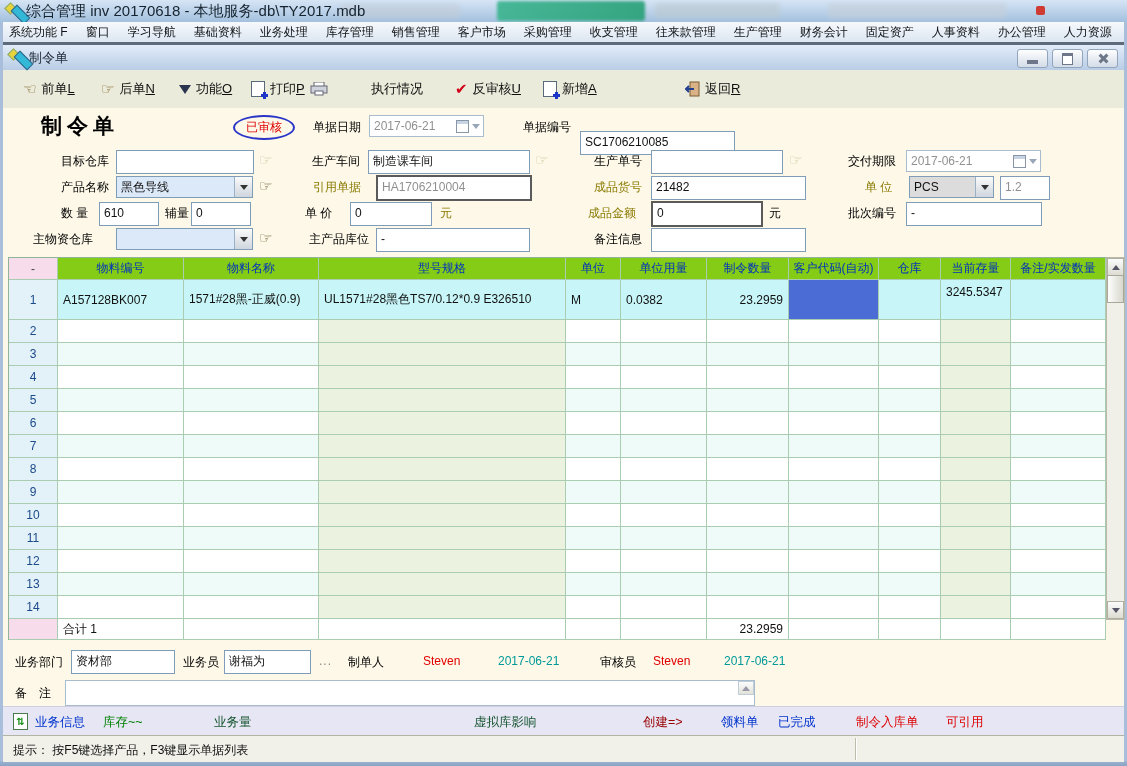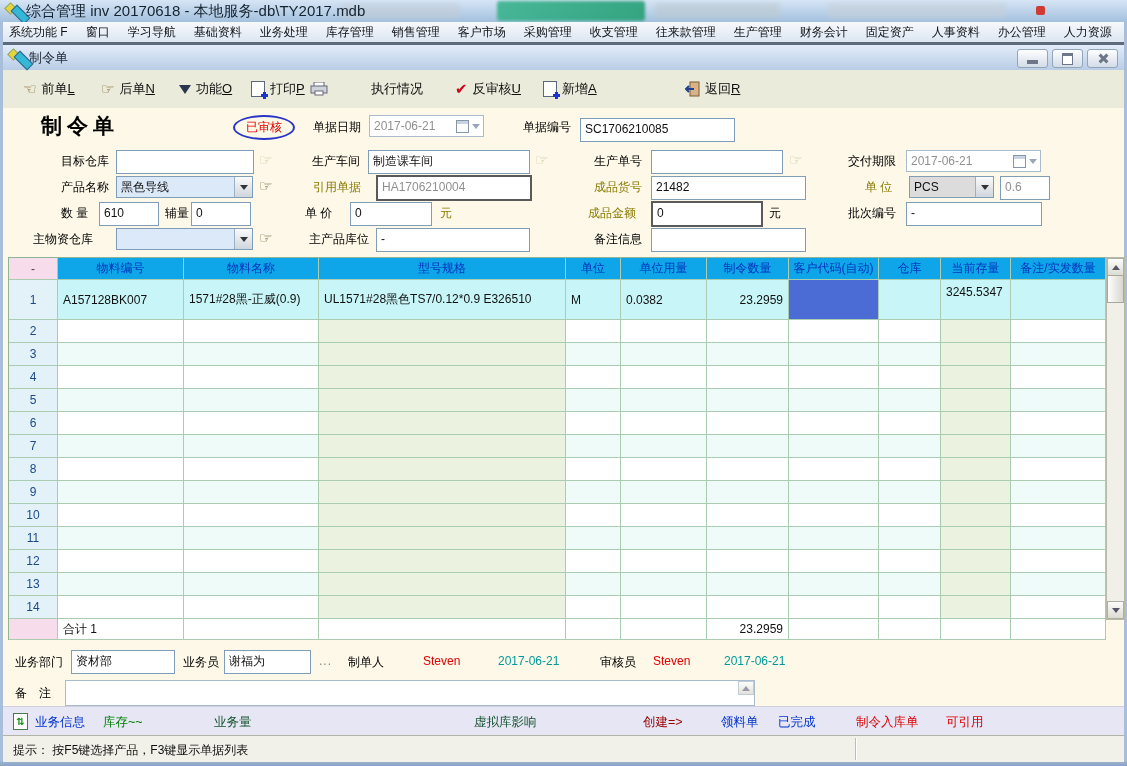--- a/index.html
+++ b/index.html
@@ -80,21 +80,21 @@
     background:linear-gradient(#c8d4e4 0 3px,#fff 3px);}
   .fieldhand{position:absolute;font-size:15px;line-height:14px;}
   .fieldhand.dark{color:#6b5b2f;} .fieldhand.pale{color:#d3c7a2;}
   
   .tg{position:absolute;left:8px;top:257px;display:grid;
     grid-template-columns:49px 126px 135px 247px 55px 86px 82px 90px 62px 70px 95px;
     grid-template-rows:22px 40px repeat(13,23px) 21px;
     border-top:1px solid #8fb497;border-left:1px solid #8fb497;background:#fff;}
   .c{border-right:1px solid #aacdb2;border-bottom:1px solid #aacdb2;display:flex;align-items:center;
     padding:0 5px;overflow:hidden;white-space:nowrap;background:#fff;}
-  .hc{justify-content:center;color:#0033bb;background:#0ea5e9;padding:0 2px;}
+  .hc{justify-content:center;color:#0033bb;background:#84cc16;padding:0 2px;}
   .hc.first{background:#f7dceb;color:#444;}
   .rn{justify-content:center;color:#1a4a8a;background:#e3f1f8;}
   .r1{background:#c8f6f8;text-align:right;}
   .ro{background:#eefbf8;}
   .gcol{background:#ecf2e0;}
   .sel{background:#4b6cd4;}
   .num{justify-content:flex-end;}
   .stock{display:block;text-align:right;word-break:break-all;line-height:15px;padding:5px 10px 0 5px;}
   .tt{background:#fff;}
   .tpink{background:#f7dceb;}
@@ -231,21 +231,21 @@
     <span class="bigtitle">制令单</span>
     <span class="stamp">已审核</span>
 
     <span class="lbl" style="left:310px;top:11px">单据日期</span>
     <span class="datebox" style="left:366px;top:7px;width:113px">
       <span class="dval">2017-06-21</span>
       <span class="cal"></span>
       <span class="tri-dn pale" style="margin-right:3px"></span>
     </span>
     <span class="lbl" style="left:520px;top:11px">单据编号</span>
-    <span class="inp" style="left:577px;top:10px;width:145px">SC1706210085</span>
+    <span class="inp" style="left:577px;top:23px;width:145px">SC1706210085</span>
 
     <span class="lbl" style="left:58px;top:45px">目标仓库</span>
     <span class="inp" style="left:113px;top:42px;width:128px"></span>
     <span class="fieldhand pale" style="left:256px;top:45px">☞</span>
     <span class="lbl" style="left:309px;top:45px">生产车间</span>
     <span class="inp" style="left:365px;top:42px;width:152px">制造课车间</span>
     <span class="fieldhand pale" style="left:532px;top:45px">☞</span>
     <span class="lbl" style="left:591px;top:45px">生产单号</span>
     <span class="inp" style="left:648px;top:42px;width:122px"></span>
     <span class="fieldhand pale" style="left:786px;top:45px">☞</span>
@@ -268,21 +268,21 @@
     <span class="inp grayt dark" style="left:373px;top:67px;width:144px">HA1706210004</span>
     <span class="lbl olive" style="left:591px;top:71px">成品货号</span>
     <span class="inp" style="left:648px;top:68px;width:145px">21482</span>
     <span class="lbl olive" style="left:862px;top:71px">单 位</span>
     <span class="combo gray" style="left:906px;top:68px;width:83px">
       <span class="cval">PCS</span>
       <span class="cbtn">
           <span class="tri-dn"></span>
         </span>
     </span>
-    <span class="inp grayt" style="left:997px;top:68px;width:40px">0.6</span>
+    <span class="inp grayt" style="left:997px;top:68px;width:40px">1.2</span>
 
     <span class="lbl" style="left:58px;top:97px">数 量</span>
     <span class="inp" style="left:96px;top:94px;width:50px">610</span>
     <span class="lbl" style="left:162px;top:97px">辅量</span>
     <span class="inp" style="left:188px;top:94px;width:50px">0</span>
     <span class="lbl" style="left:302px;top:97px">单 价</span>
     <span class="inp" style="left:347px;top:94px;width:72px">0</span>
     <span class="lbl olive" style="left:437px;top:97px">元</span>
     <span class="lbl olive" style="left:585px;top:97px">成品金额</span>
     <span class="inp dark" style="left:648px;top:93px;width:100px">0</span>

